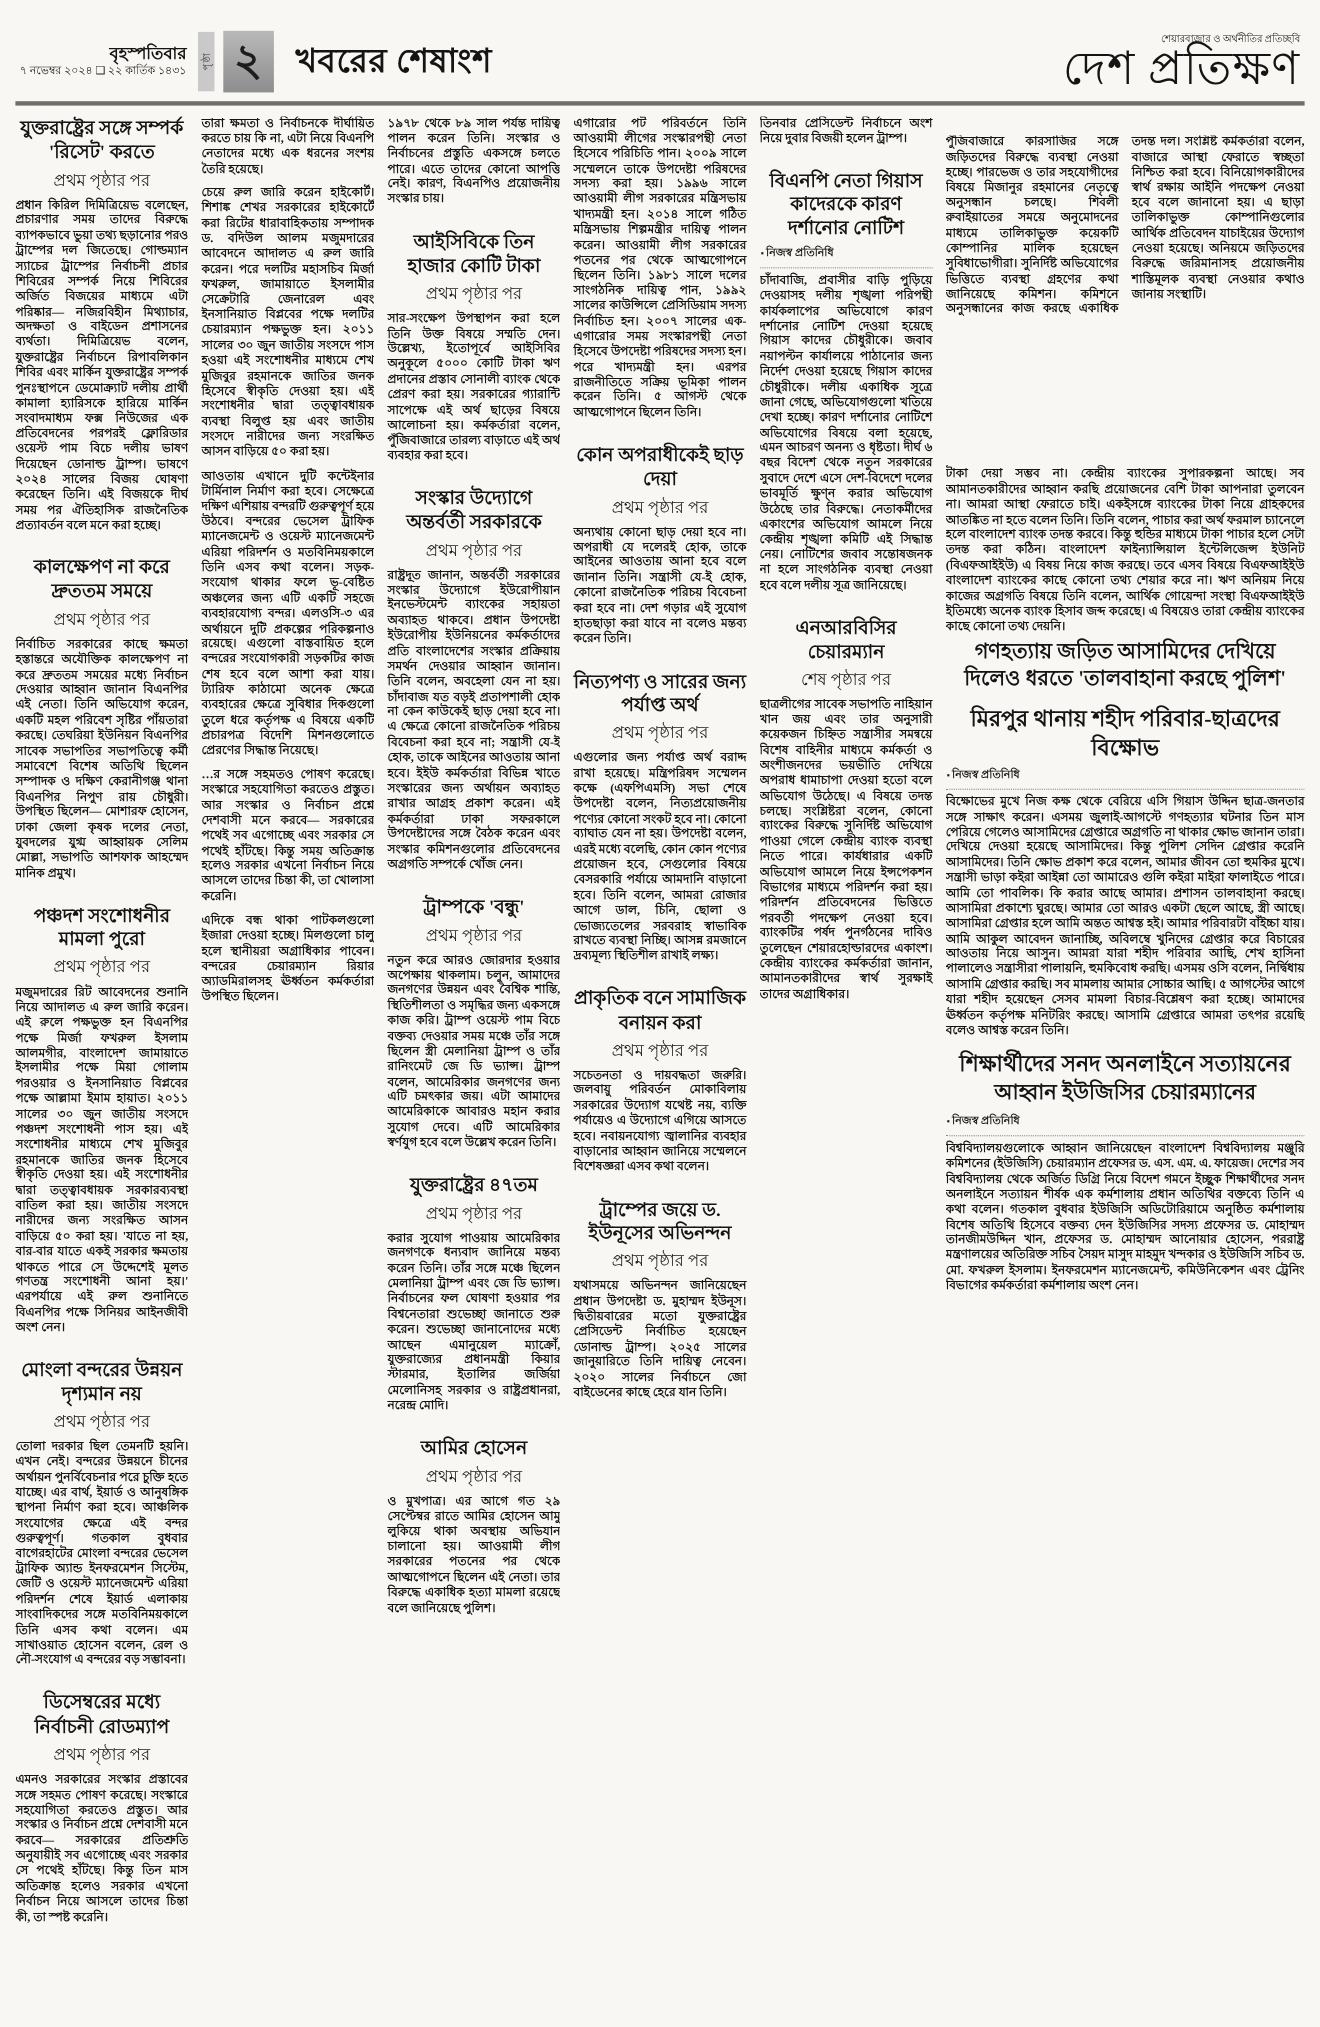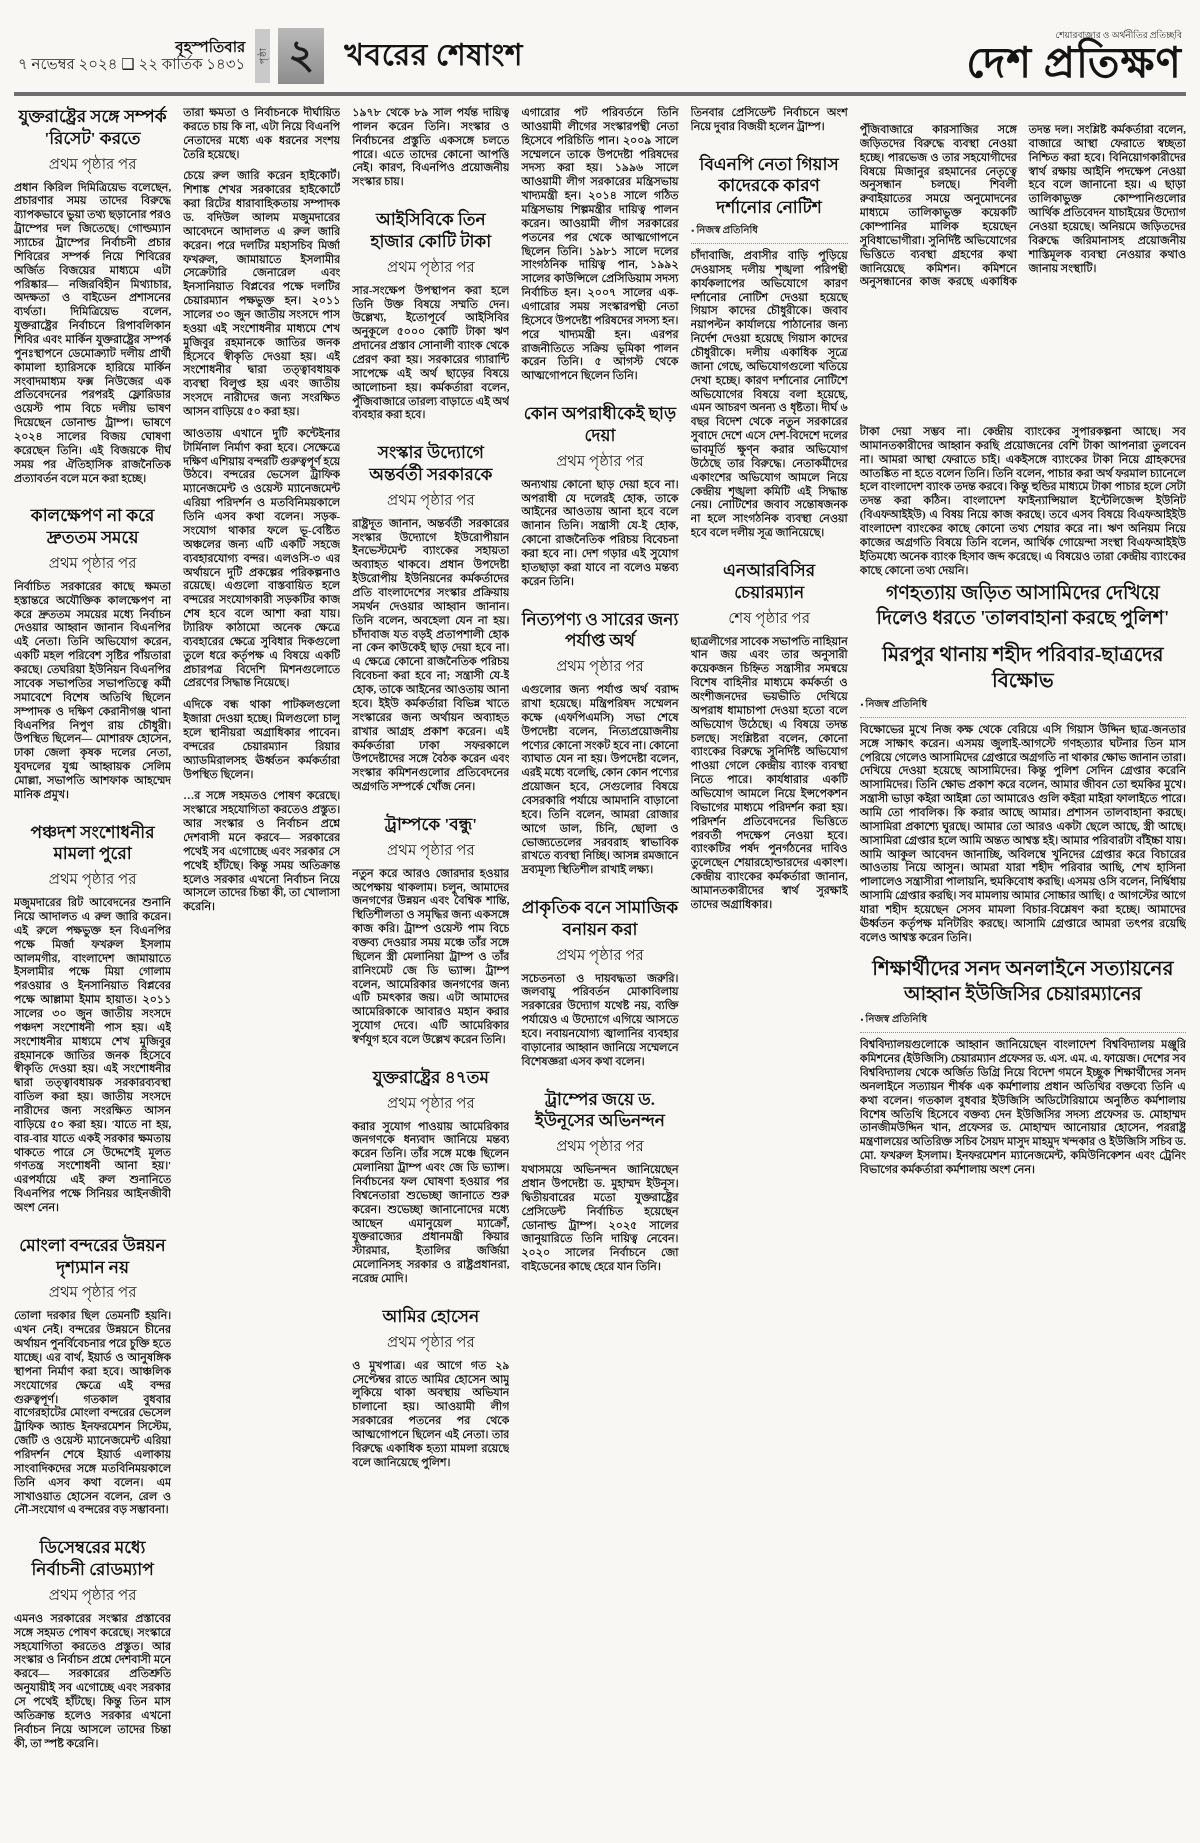--- a/index.html
+++ b/index.html
@@ -10,36 +10,36 @@
   }
   .page{padding:6px 14px 10px 14px;}
   
   .masthead-bar{
     display:flex;justify-content:space-between;align-items:flex-end;
     padding:22px 4px 8px 4px;border-bottom:4px solid #6e6e6e;
   }
   .mb-left{display:flex;align-items:center;gap:8px;}
   .date-block{text-align:right;line-height:1.15;margin-right:2px;}
   .date-day{font-weight:bold;font-size:15px;}
-  .date-line{font-size:15px;color:#222;}
+  .date-line{font-size:10px;color:#222;}
   .page-tab{
     width:15px;height:54px;background:#c9c9c9;color:#333;
     display:flex;align-items:center;justify-content:center;
     writing-mode:vertical-rl;transform:rotate(180deg);
     font-size:9px;letter-spacing:1px;
   }
   .page-num-box{
     width:46px;height:56px;background:linear-gradient(180deg,#b9b9b9,#8d8d8d);
     display:flex;align-items:center;justify-content:center;
     font-size:40px;font-weight:bold;color:#1d1d1d;
   }
   .section-title{font-size:30px;font-weight:bold;margin-left:12px;letter-spacing:.5px;}
   .mb-right{text-align:right;line-height:1;}
   .m-tagline{font-size:9px;color:#222;margin-bottom:2px;}
-  .m-title{font-size:42px;font-weight:bold;letter-spacing:1px;}
+  .m-title{font-size:42px;font-weight:normal;letter-spacing:1px;}
   
   .content{
     margin-top:10px;height:1728px;overflow:hidden;
     display:grid;grid-template-columns:repeat(7,1fr);column-gap:12px;
   }
   .col{overflow:hidden;min-width:0;}
   .right-zone{grid-column:6 / 8;overflow:hidden;margin-top:17px;}
   
   .headline{
     font-size:17px;font-weight:bold;text-align:center;line-height:1.28;
@@ -109,22 +109,22 @@
 
       <h2 class="headline">ডিসেম্বরের মধ্যে নির্বাচনী রোডম্যাপ</h2>
       <div class="continued">প্রথম পৃষ্ঠার পর</div>
       <p class="body-text">এমনও সরকারের সংস্কার প্রস্তাবের সঙ্গে সহমত পোষণ করেছে। সংস্কারে সহযোগিতা করতেও প্রস্তুত। আর সংস্কার ও নির্বাচন প্রশ্নে দেশবাসী মনে করবে— সরকারের প্রতিশ্রুতি অনুযায়ীই সব এগোচ্ছে এবং সরকার সে পথেই হাঁটছে। কিন্তু তিন মাস অতিক্রান্ত হলেও সরকার এখনো নির্বাচন নিয়ে আসলে তাদের চিন্তা কী, তা স্পষ্ট করেনি।</p>
     </div>
 
     <div class="col">
       <p class="body-text cont-block">তারা ক্ষমতা ও নির্বাচনকে দীর্ঘায়িত করতে চায় কি না, এটা নিয়ে বিএনপি নেতাদের মধ্যে এক ধরনের সংশয় তৈরি হয়েছে।</p>
       <p class="body-text cont-block">চেয়ে রুল জারি করেন হাইকোর্ট। শিশাঙ্ক শেখর সরকারের হাইকোর্টে করা রিটের ধারাবাহিকতায় সম্পাদক ড. বদিউল আলম মজুমদারের আবেদনে আদালত এ রুল জারি করেন। পরে দলটির মহাসচিব মির্জা ফখরুল, জামায়াতে ইসলামীর সেক্রেটারি জেনারেল এবং ইনসানিয়াত বিপ্লবের পক্ষে দলটির চেয়ারম্যান পক্ষভুক্ত হন। ২০১১ সালের ৩০ জুন জাতীয় সংসদে পাস হওয়া এই সংশোধনীর মাধ্যমে শেখ মুজিবুর রহমানকে জাতির জনক হিসেবে স্বীকৃতি দেওয়া হয়। এই সংশোধনীর দ্বারা তত্ত্বাবধায়ক ব্যবস্থা বিলুপ্ত হয় এবং জাতীয় সংসদে নারীদের জন্য সংরক্ষিত আসন বাড়িয়ে ৫০ করা হয়।</p>
       <p class="body-text cont-block">আওতায় এখানে দুটি কন্টেইনার টার্মিনাল নির্মাণ করা হবে। সেক্ষেত্রে দক্ষিণ এশিয়ায় বন্দরটি গুরুত্বপূর্ণ হয়ে উঠবে। বন্দরের ভেসেল ট্রাফিক ম্যানেজমেন্ট ও ওয়েস্ট ম্যানেজমেন্ট এরিয়া পরিদর্শন ও মতবিনিময়কালে তিনি এসব কথা বলেন। সড়ক-সংযোগ থাকার ফলে ভূ-বেষ্টিত অঞ্চলের জন্য এটি একটি সহজে ব্যবহারযোগ্য বন্দর। এলওসি-৩ এর অর্থায়নে দুটি প্রকল্পের পরিকল্পনাও রয়েছে। এগুলো বাস্তবায়িত হলে বন্দরের সংযোগকারী সড়কটির কাজ শেষ হবে বলে আশা করা যায়। ট্যারিফ কাঠামো অনেক ক্ষেত্রে ব্যবহারের ক্ষেত্রে সুবিধার দিকগুলো তুলে ধরে কর্তৃপক্ষ এ বিষয়ে একটি প্রচারপত্র বিদেশি মিশনগুলোতে প্রেরণের সিদ্ধান্ত নিয়েছে।</p>
+      <p class="body-text cont-block">…র সঙ্গে সহমতও পোষণ করেছে। সংস্কারে সহযোগিতা করতেও প্রস্তুত। আর সংস্কার ও নির্বাচন প্রশ্নে দেশবাসী মনে করবে— সরকারের পথেই সব এগোচ্ছে এবং সরকার সে পথেই হাঁটছে। কিন্তু সময় অতিক্রান্ত হলেও সরকার এখনো নির্বাচন নিয়ে আসলে তাদের চিন্তা কী, তা খোলাসা করেনি।</p>
       <p class="body-text cont-block">এদিকে বন্ধ থাকা পাটকলগুলো ইজারা দেওয়া হচ্ছে। মিলগুলো চালু হলে স্থানীয়রা অগ্রাধিকার পাবেন। বন্দরের চেয়ারম্যান রিয়ার অ্যাডমিরালসহ ঊর্ধ্বতন কর্মকর্তারা উপস্থিত ছিলেন।</p>
-      <p class="body-text cont-block">…র সঙ্গে সহমতও পোষণ করেছে। সংস্কারে সহযোগিতা করতেও প্রস্তুত। আর সংস্কার ও নির্বাচন প্রশ্নে দেশবাসী মনে করবে— সরকারের পথেই সব এগোচ্ছে এবং সরকার সে পথেই হাঁটছে। কিন্তু সময় অতিক্রান্ত হলেও সরকার এখনো নির্বাচন নিয়ে আসলে তাদের চিন্তা কী, তা খোলাসা করেনি।</p>
     </div>
 
     <div class="col">
       <p class="body-text">১৯৭৮ থেকে ৮৯ সাল পর্যন্ত দায়িত্ব পালন করেন তিনি। সংস্কার ও নির্বাচনের প্রস্তুতি একসঙ্গে চলতে পারে। এতে তাদের কোনো আপত্তি নেই। কারণ, বিএনপিও প্রয়োজনীয় সংস্কার চায়।</p>
 
       <h2 class="headline">আইসিবিকে তিন হাজার কোটি টাকা</h2>
       <div class="continued">প্রথম পৃষ্ঠার পর</div>
       <p class="body-text">সার-সংক্ষেপ উপস্থাপন করা হলে তিনি উক্ত বিষয়ে সম্মতি দেন। উল্লেখ্য, ইতোপূর্বে আইসিবির অনুকূলে ৫০০০ কোটি টাকা ঋণ প্রদানের প্রস্তাব সোনালী ব্যাংক থেকে প্রেরণ করা হয়। সরকারের গ্যারান্টি সাপেক্ষে এই অর্থ ছাড়ের বিষয়ে আলোচনা হয়। কর্মকর্তারা বলেন, পুঁজিবাজারে তারল্য বাড়াতে এই অর্থ ব্যবহার করা হবে।</p>
 
       <h2 class="headline">সংস্কার উদ্যোগে অন্তর্বর্তী সরকারকে</h2>

